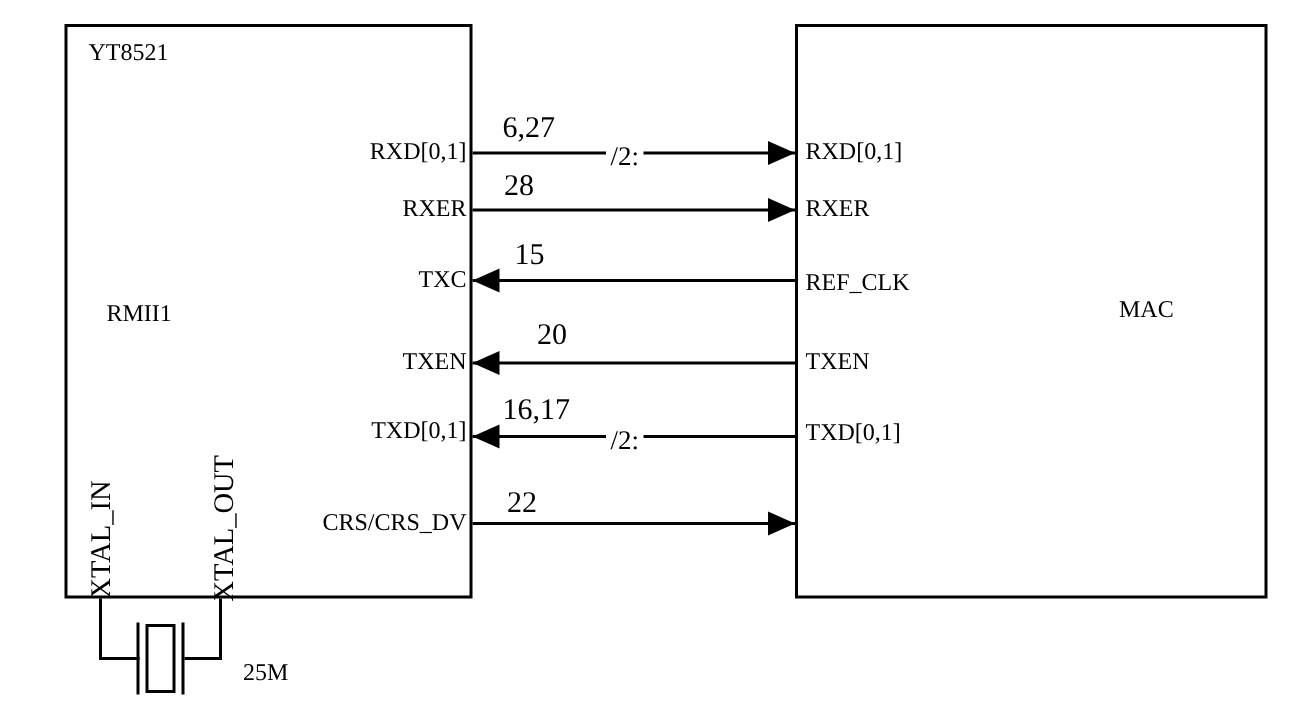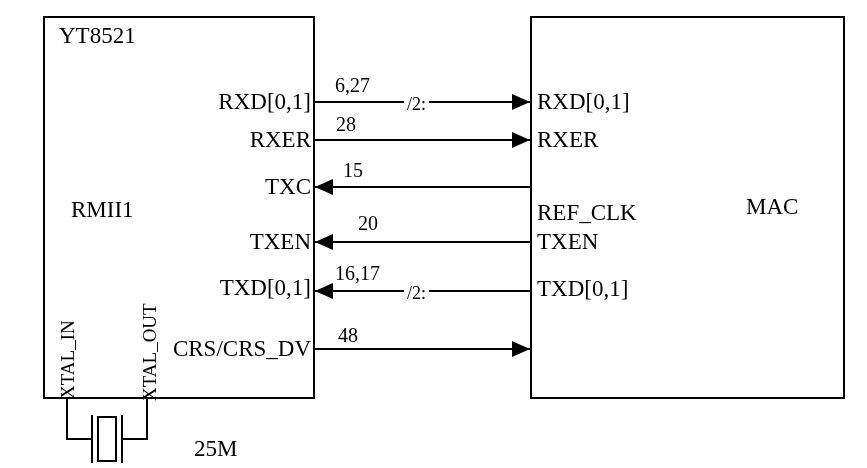--- a/index.html
+++ b/index.html
@@ -13,21 +13,21 @@
     overflow: hidden;
   }
   .box {
     position: absolute;
     border: 2px solid #000000;
     background: #ffffff;
     box-sizing: border-box;
   }
   .lbl {
     position: absolute;
-    font-size: 23px;
+    font-size: 16px;
     line-height: 22px;
     white-space: nowrap;
     color: #000000;
   }
   .pin-l { text-align: right; }
   .vlabel {
     position: absolute;
     font-size: 19px;
     line-height: 22px;
     white-space: nowrap;
@@ -91,21 +91,21 @@
   <div class="lbl pin-l" style="right:556px; top:338px;">CRS/CRS_DV</div>
 
   <div class="vlabel" style="left:57px; top:399px;">XTAL_IN</div>
   <div class="vlabel" style="left:139px; top:401px;">XTAL_OUT</div>
 
   <div class="box" style="left:530px; top:16px; width:315px; height:383px;"></div>
   <div class="lbl" style="left:746px; top:196px;">MAC</div>
 
   <div class="lbl" style="left:537px; top:91px;">RXD[0,1]</div>
   <div class="lbl" style="left:537px; top:129px;">RXER</div>
-  <div class="lbl" style="left:537px; top:178px;margin-top:24px;">REF_CLK</div>
+  <div class="lbl" style="left:537px; top:178px;">REF_CLK</div>
   <div class="lbl" style="left:537px; top:231px;">TXEN</div>
   <div class="lbl" style="left:537px; top:278px;">TXD[0,1]</div>
 
   <div class="line" style="left:315px; top:101px; width:215px;"></div>
   <div class="arrow-r" style="left:512px; top:94px;"></div>
   <div class="lbl num" style="left:335px; top:74px;">6,27</div>
   <div class="bus" style="left:404px; top:94px;">/2:</div>
 
   <div class="line" style="left:315px; top:139px; width:215px;"></div>
   <div class="arrow-r" style="left:512px; top:132px;"></div>
@@ -119,24 +119,24 @@
   <div class="arrow-l" style="left:315px; top:234px;"></div>
   <div class="lbl num" style="left:338px; top:212px;margin-left:20px;">20</div>
 
   <div class="line" style="left:315px; top:290px; width:215px;"></div>
   <div class="arrow-l" style="left:315px; top:283px;"></div>
   <div class="lbl num" style="left:335px; top:262px;">16,17</div>
   <div class="bus" style="left:404px; top:283px;">/2:</div>
 
   <div class="line" style="left:315px; top:348px; width:215px;"></div>
   <div class="arrow-r" style="left:512px; top:341px;"></div>
-  <div class="lbl num" style="left:338px; top:324px;">48</div>
+  <div class="lbl num" style="left:338px; top:324px;">22</div>
 
   <div class="wire-v" style="left:66px; top:399px; height:41px;"></div>
   <div class="line" style="left:66px; top:438px; width:27px;"></div>
   <div class="wire-v" style="left:91px; top:415px; height:48px;"></div>
   <div class="crystal-body" style="left:97px; top:416px; width:20px; height:46px;"></div>
   <div class="wire-v" style="left:121px; top:415px; height:48px;"></div>
   <div class="line" style="left:123px; top:438px; width:25px;"></div>
   <div class="wire-v" style="left:146px; top:399px; height:41px;"></div>
-  <div class="lbl" style="left:162px; top:438px;margin-left:32px;">25M</div>
+  <div class="lbl" style="left:162px; top:438px;">25M</div>
 
 </div>
 
 </body></html>

